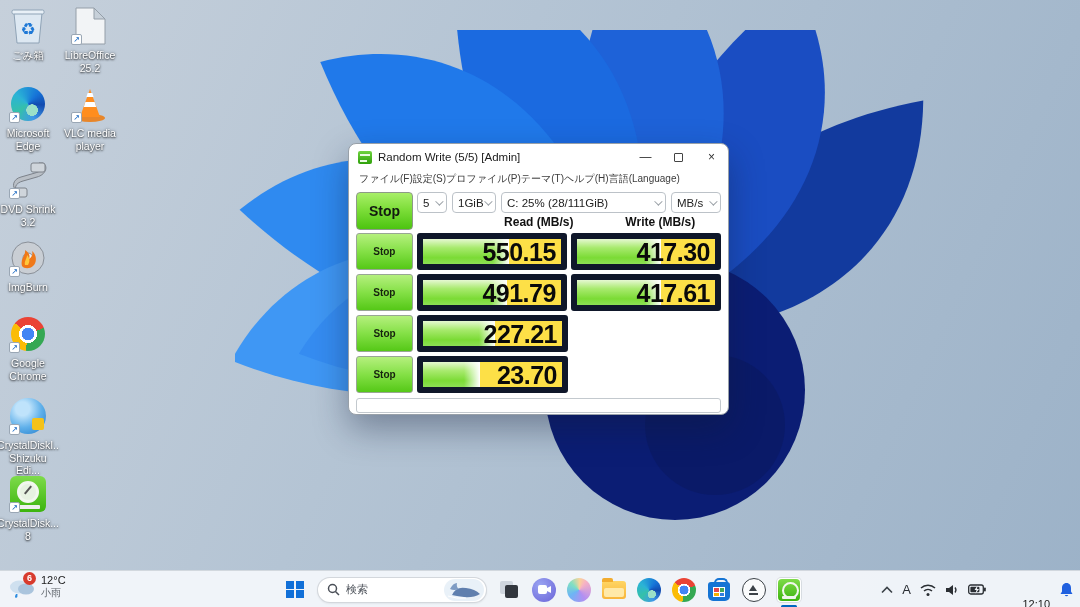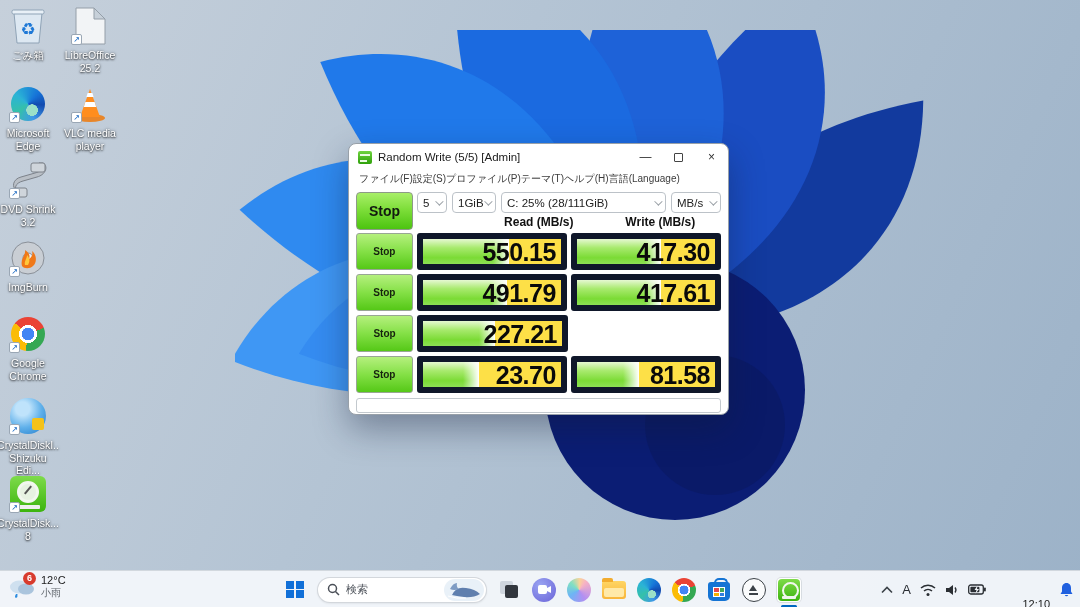--- a/index.html
+++ b/index.html
@@ -292,24 +292,20 @@
           <div class="bar" style="width: 51%;"></div>
           <span class="val">227.21</span>
         </div>
     </div>
     <div class="bm-row">
       <div class="stopsm">Stop</div>
       <div class="cell">
           <div class="bar" style="width: 40%;"></div>
           <span class="val">23.70</span>
         </div>
-      <div class="cell">
-          <div class="bar" style="width: 44%;"></div>
-          <span class="val">81.58</span>
-        </div>
     </div>
 
     <div class="statusbar"></div>
   </div>
 </div>
 
 <div class="taskbar">
 
   <div class="weather">
     <svg width="28" height="24" viewBox="0 0 28 24">

